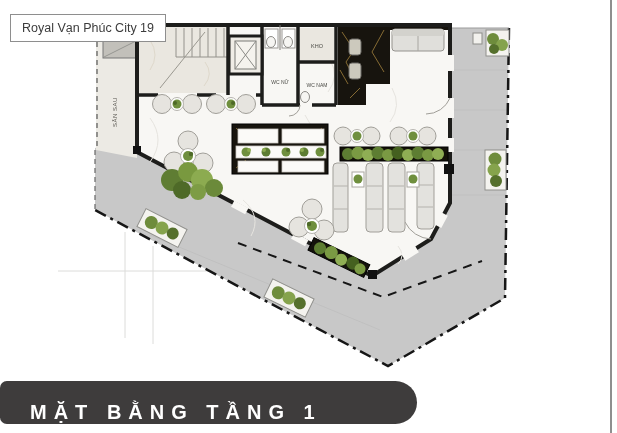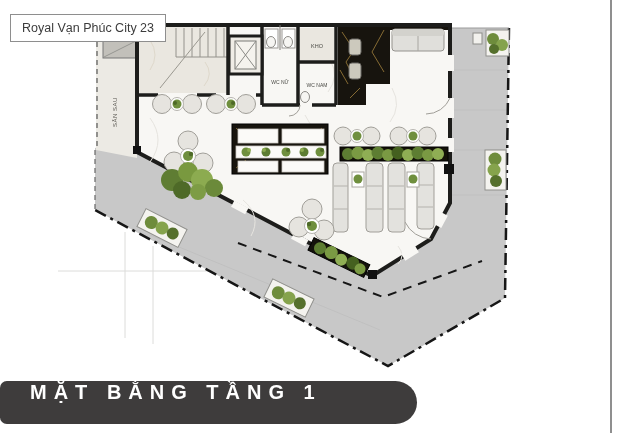--- a/index.html
+++ b/index.html
@@ -8,39 +8,39 @@
   .plan-svg{position:absolute;left:0;top:0;width:617px;height:433px;}
   .title-box{
     position:absolute;left:10px;top:14px;height:26px;
     background:#ffffff;border:1px solid #8e8e8e;
     display:flex;align-items:center;padding:0 11px 0 11px;
     font-size:12.5px;color:#3c3c3c;white-space:nowrap;z-index:5;
   }
   .banner{
     position:absolute;left:0;top:381px;width:417px;height:43px;
     background:#3e3c3c;border-radius:7px 22px 22px 7px;
-    display:flex;align-items:flex-start;z-index:5;
+    display:flex;align-items:flex-end;z-index:5;
   }
   .banner-text{
     color:#ffffff;font-size:20px;font-weight:bold;
     letter-spacing:7px;padding-left:30px;white-space:nowrap;
   }
   .edge-line{
     position:absolute;left:610px;top:0;width:2px;height:433px;
     background:#8f8f8f;z-index:4;
   }
   text{font-family:"Liberation Sans", sans-serif;}
 </style>
 </head>
 <body>
 
 <div class="stage">
 
   <div class="title-box">
-    <span>Royal Vạn Phúc City 23</span>
+    <span>Royal Vạn Phúc City 19</span>
   </div>
 
   <svg class="plan-svg" viewBox="0 0 617 433" xmlns="http://www.w3.org/2000/svg">
 
     <g stroke="#dcdcda" stroke-width="1">
       <line x1="58" y1="271" x2="250" y2="271"></line>
       <line x1="125" y1="232" x2="125" y2="338"></line>
       <line x1="153" y1="246" x2="153" y2="344"></line>
     </g>
 

